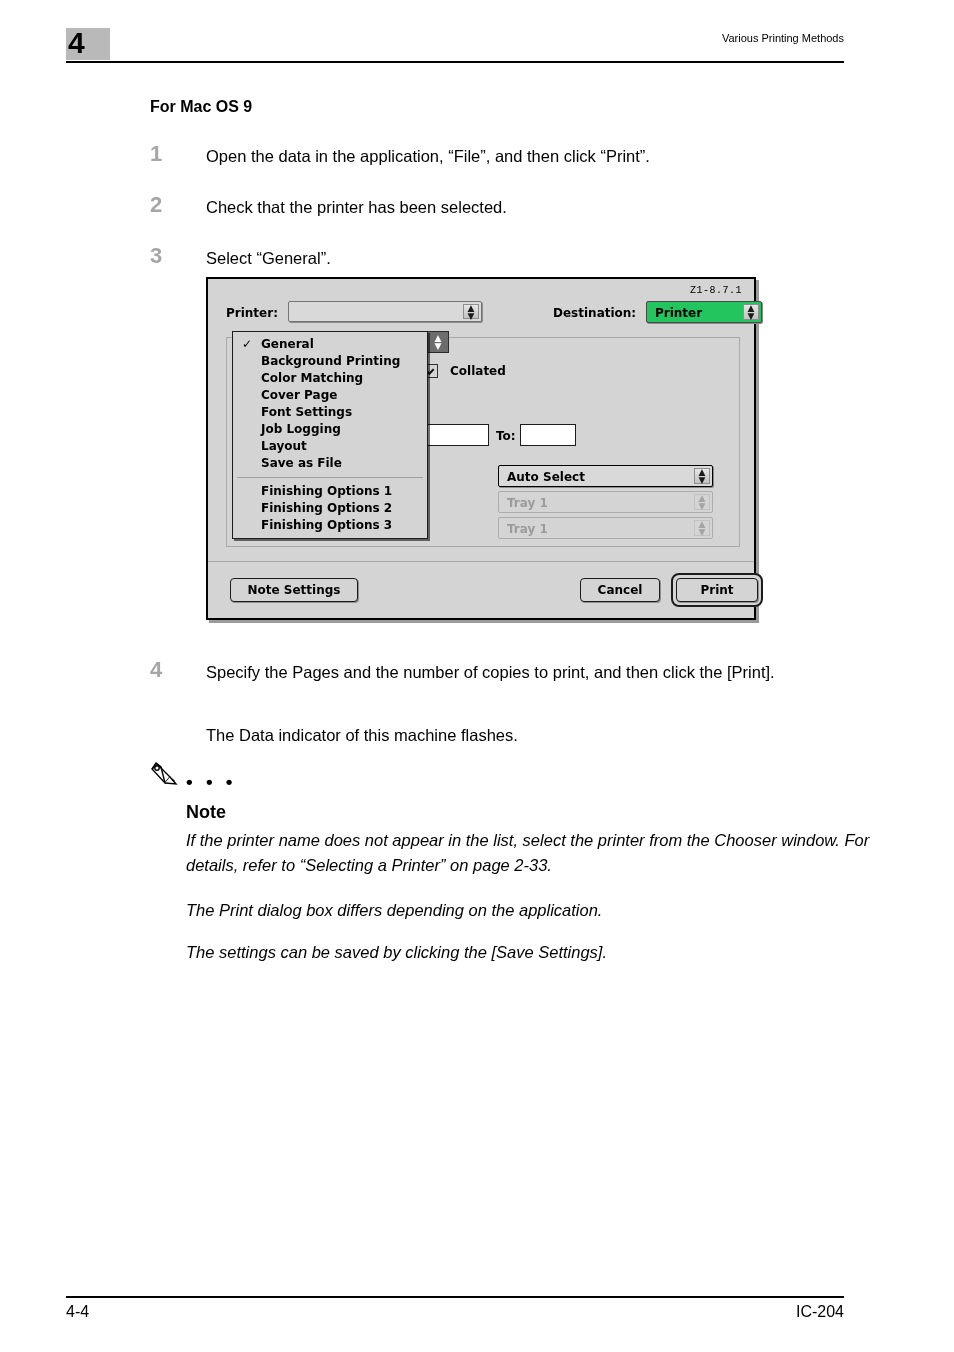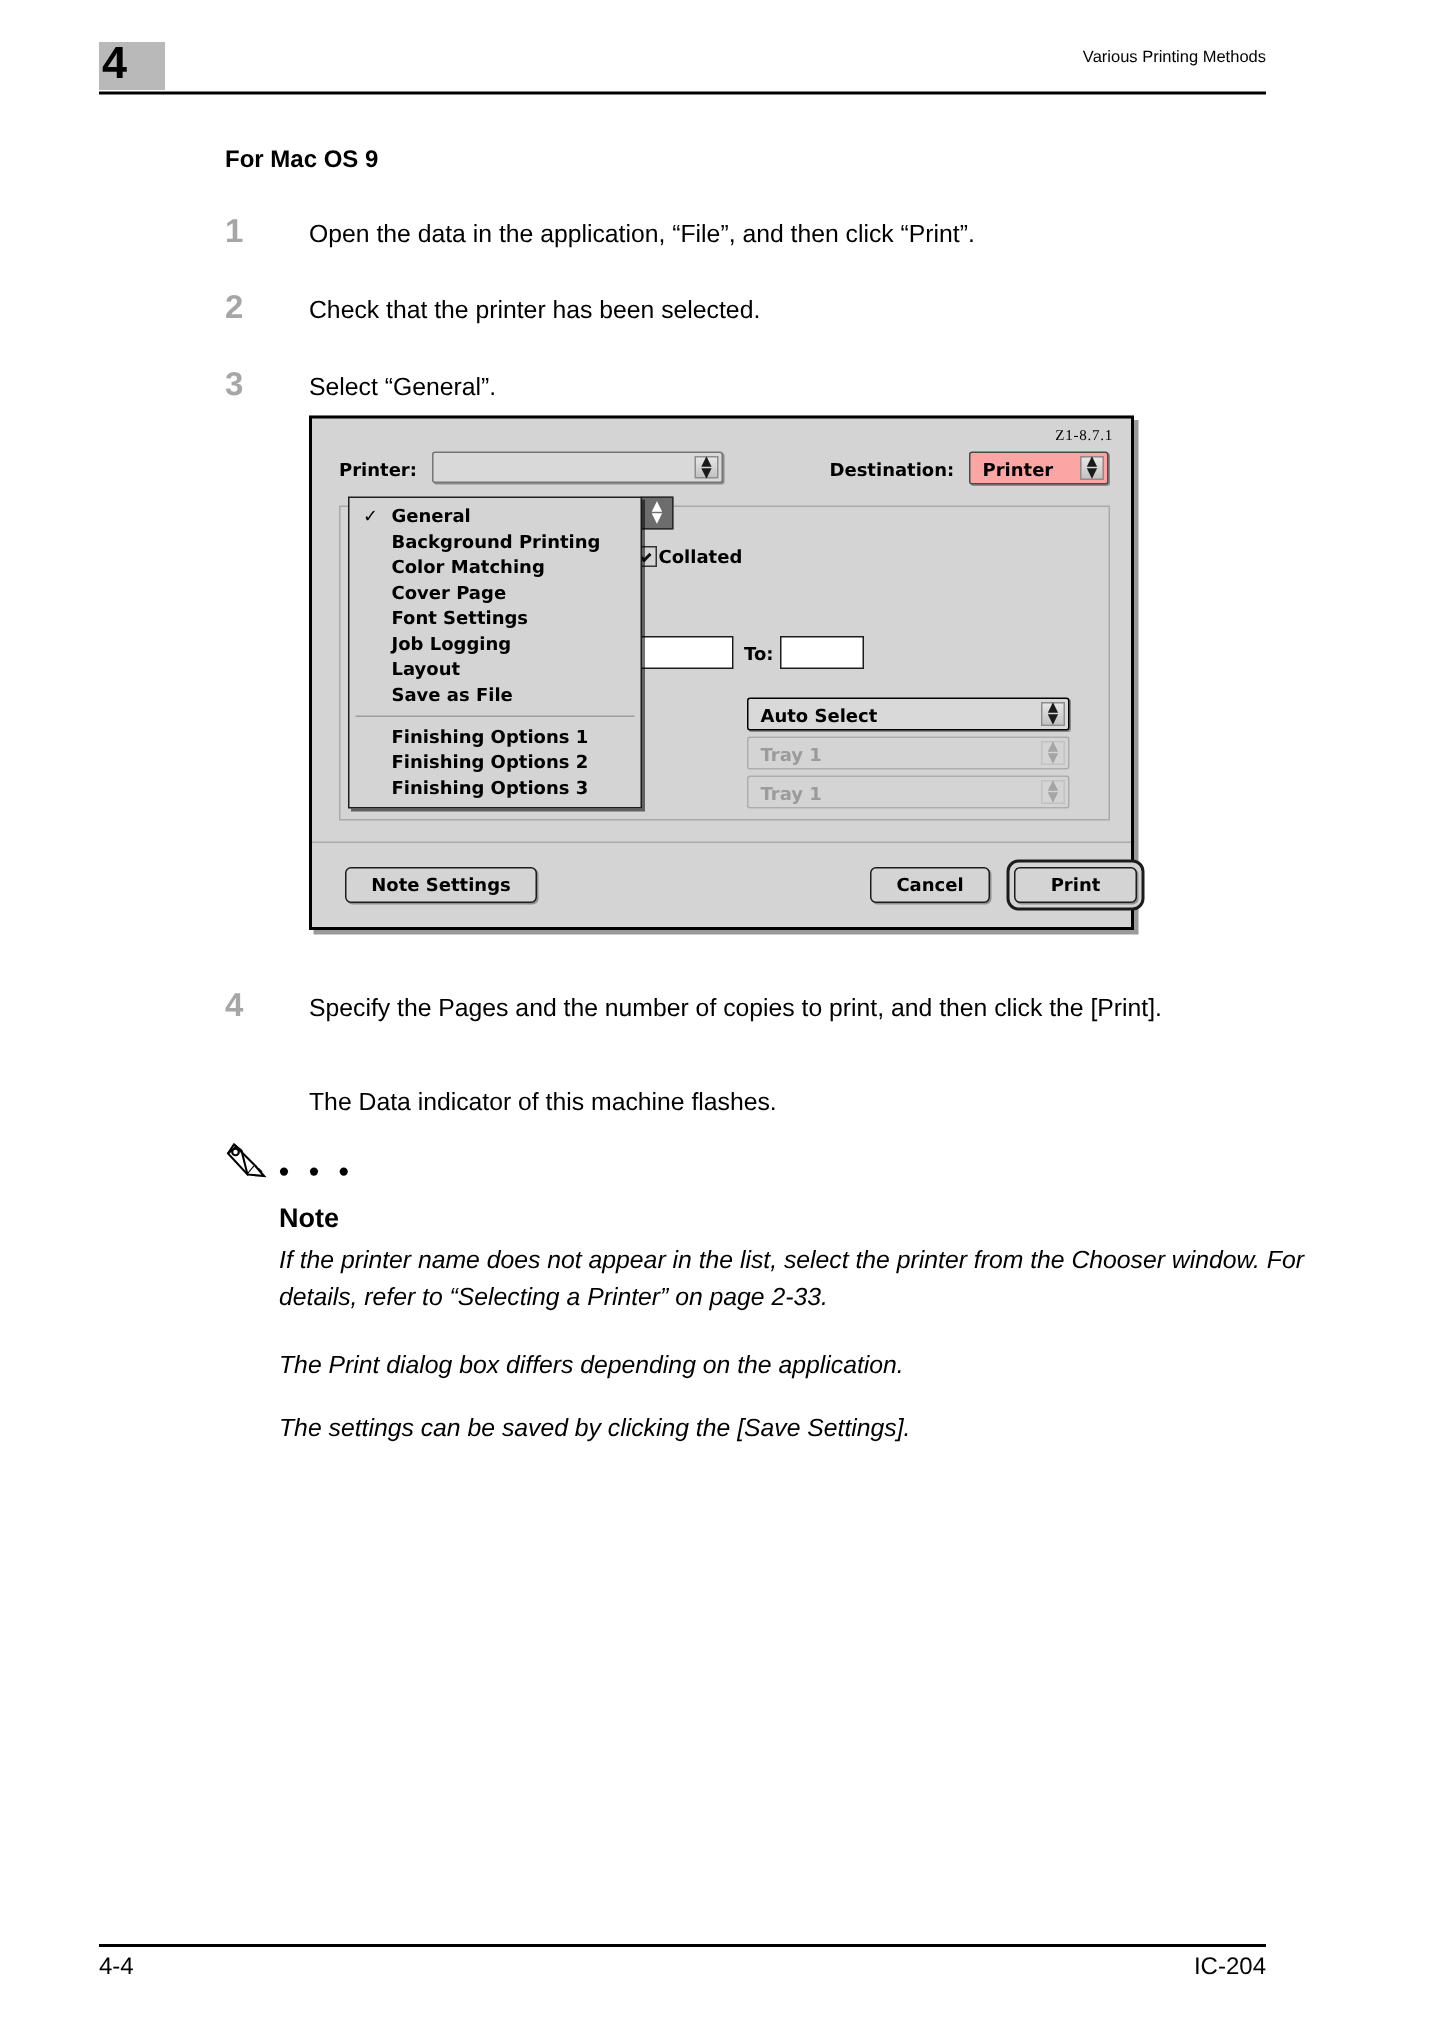--- a/index.html
+++ b/index.html
@@ -161,21 +161,21 @@
     font-family: "DejaVu Sans", sans-serif;
     font-size: 11.5px;
     font-weight: bold;
     box-shadow: 3px 3px 0 #9a9a9a;
   }
   #dialog-version {
     position: absolute;
     right: 12px; top: 6px;
     font-size: 10px;
     font-weight: normal;
-    font-family: Liberation Serif, serif;
+    font-family: Liberation Mono, monospace;
     letter-spacing: 0.5px;
   }
   #printer-label {
     position: absolute;
     left: 18px; top: 27px;
     font-size: 12px;
   }
   #printer-popup {
     position: absolute;
     left: 80px; top: 22px;
@@ -187,22 +187,22 @@
     box-shadow: 1px 1px 0 #8c8c8c;
   }
   #destination-label {
     position: absolute;
     left: 345px; top: 27px;
     font-size: 12px;
   }
   #destination-popup {
     position: absolute;
     left: 438px; top: 22px;
-    width: 93px; height: 22px;
-    background: #fca5a5;
+    width: 116px; height: 22px;
+    background: #22c55e;
     border: 1px solid #4a4a4a;
     border-radius: 2px;
     box-sizing: border-box;
     box-shadow: 1px 1px 0 #8c8c8c;
   }
   #destination-value {
     position: absolute;
     left: 8px; top: 4px;
     font-size: 12px;
   }
@@ -244,21 +244,21 @@
     justify-content: center;
     z-index: 6;
   }
   #general-popup-btn .arrow-glyph { color: #ffffff; }
 
   #collated-row {
     position: absolute;
     left: 216px; top: 85px;
     display: flex;
     align-items: center;
-    gap: 1px;
+    gap: 12px;
   }
   #collated-checkbox {
     width: 12px; height: 12px;
     border: 1px solid #333;
     background: #d4d4d4;
     position: relative;
   }
   #collated-checkbox::after {
     content: "";
     position: absolute;

